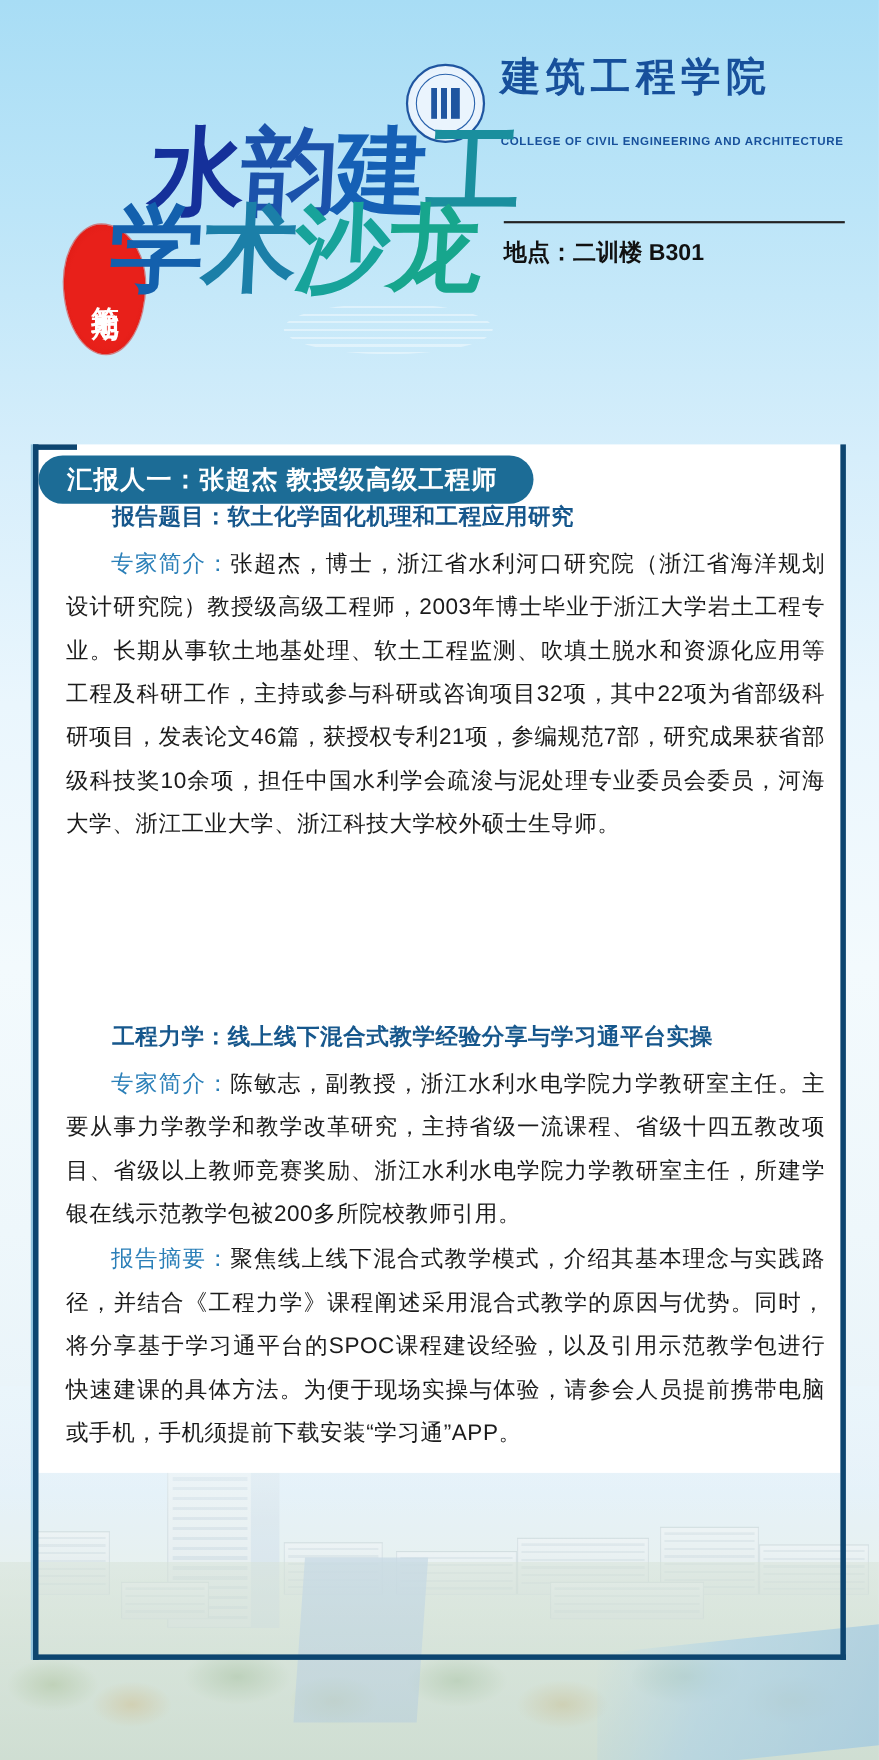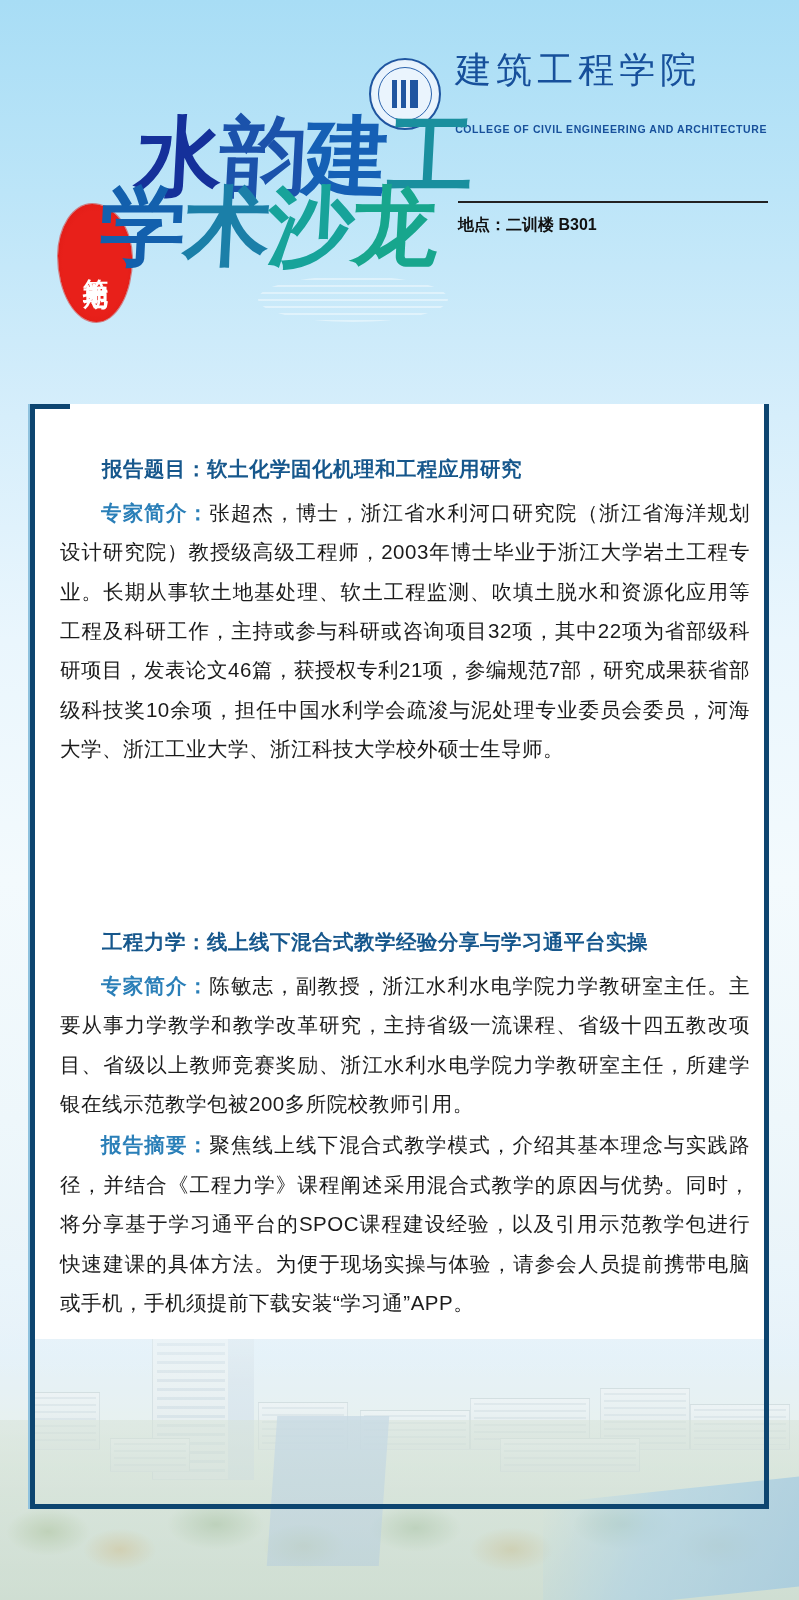--- a/index.html
+++ b/index.html
@@ -109,21 +109,21 @@
     border:1px solid #2a63ad;
   }
   .logo-mark .glyph {
     position:absolute; left:50%; top:50%; transform:translate(-50%,-50%);
     width:26px; height:28px;
     background:
       linear-gradient(90deg,#1f55a0 0 5px, transparent 5px 9px, #1f55a0 9px 14px, transparent 14px 18px, #1f55a0 18px 26px);
   }
   .logo-text { display:flex; flex-direction:column; gap:3px; }
   .logo-cn {
-    font-size:36px; font-weight:normal; color:#17509b; letter-spacing:5px;
+    font-size:36px; font-weight:bold; color:#17509b; letter-spacing:5px;
     line-height:1; white-space:nowrap;
     font-family:"DejaVu Serif","Liberation Serif",serif;
   }
   .logo-en {
     font-size:10.5px; font-weight:bold; color:#17509b; letter-spacing:.6px;
     white-space:nowrap;
     margin-top:32px;
   }
 
   
@@ -170,21 +170,21 @@
     opacity:.5;
     border-radius:50%;
     pointer-events:none;
   }
 
   
   .meta { position:absolute; left:458px; top:190px; width:310px; color:#111; }
   .meta .lbl { font-size:21px; font-weight:bold; line-height:1.5; }
   .meta .val { font-size:23px; font-weight:bold; line-height:1.45; white-space:nowrap; }
   .meta hr { border:none; border-top:2px solid #222; margin:11px 0 12px 0; }
-  .meta .place { font-size:16px; font-weight:bold; white-space:nowrap; }
+  .meta .place { font-size:21px; font-weight:bold; white-space:nowrap; }
 
   
   .speaker-pill {
     position:absolute; left:35px;
     height:44px; width:450px;
     background:#1c6c96;
     border-radius:22px;
     display:flex; align-items:center;
     padding-left:26px;
     color:#fff; font-size:23px; font-weight:bold; letter-spacing:1px;
@@ -199,21 +199,21 @@
 
   .rpt-title {
     color:#16578c; font-size:20.5px; font-weight:bold;
     margin-left:42px; margin-bottom:10px; letter-spacing:.5px;
   }
   .para {
     font-size:20.5px; color:#1b1b1b; line-height:1.92;
     text-align:justify; text-indent:2em;
     letter-spacing:.5px;
   }
-  .para .tag { color:#2a7fb8; font-weight:bold; }
+  .para .tag { color:#2a7fb8; font-weight:normal; }
   .para + .para { margin-top:2px; }
 </style>
 </head>
 <body>
 
 <div class="poster">
 
   <div class="campus">
     <div class="sky"></div>
     <div class="tower"></div>
@@ -264,20 +264,23 @@
         <span class="ch c8">龙</span>
     </div>
     <div class="wave"></div>
   </div>
 
   <div class="meta">
     <hr>
     <div class="place">地点：二训楼 B301</div>
   </div>
 
+  <div class="speaker-pill" id="pill1">
+    <span>汇报人一：张超杰 教授级高级工程师</span>
+  </div>
   <div class="content" id="content1">
     <div class="rpt-title">报告题目：软土化学固化机理和工程应用研究</div>
     <p class="para"><span class="tag">专家简介：</span><span>张超杰，博士，浙江省水利河口研究院（浙江省海洋规划设计研究院）教授级高级工程师，2003年博士毕业于浙江大学岩土工程专业。长期从事软土地基处理、软土工程监测、吹填土脱水和资源化应用等工程及科研工作，主持或参与科研或咨询项目32项，其中22项为省部级科研项目，发表论文46篇，获授权专利21项，参编规范7部，研究成果获省部级科技奖10余项，担任中国水利学会疏浚与泥处理专业委员会委员，河海大学、浙江工业大学、浙江科技大学校外硕士生导师。</span></p>
   </div>
 
   <div class="content" id="content2">
     <div class="rpt-title">工程力学：线上线下混合式教学经验分享与学习通平台实操</div>
     <p class="para"><span class="tag">专家简介：</span><span>陈敏志，副教授，浙江水利水电学院力学教研室主任。主要从事力学教学和教学改革研究，主持省级一流课程、省级十四五教改项目、省级以上教师竞赛奖励、浙江水利水电学院力学教研室主任，所建学银在线示范教学包被200多所院校教师引用。</span></p>
     <p class="para"><span class="tag">报告摘要：</span><span>聚焦线上线下混合式教学模式，介绍其基本理念与实践路径，并结合《工程力学》课程阐述采用混合式教学的原因与优势。同时，将分享基于学习通平台的SPOC课程建设经验，以及引用示范教学包进行快速建课的具体方法。为便于现场实操与体验，请参会人员提前携带电脑或手机，手机须提前下载安装“学习通”APP。</span></p>
   </div>

